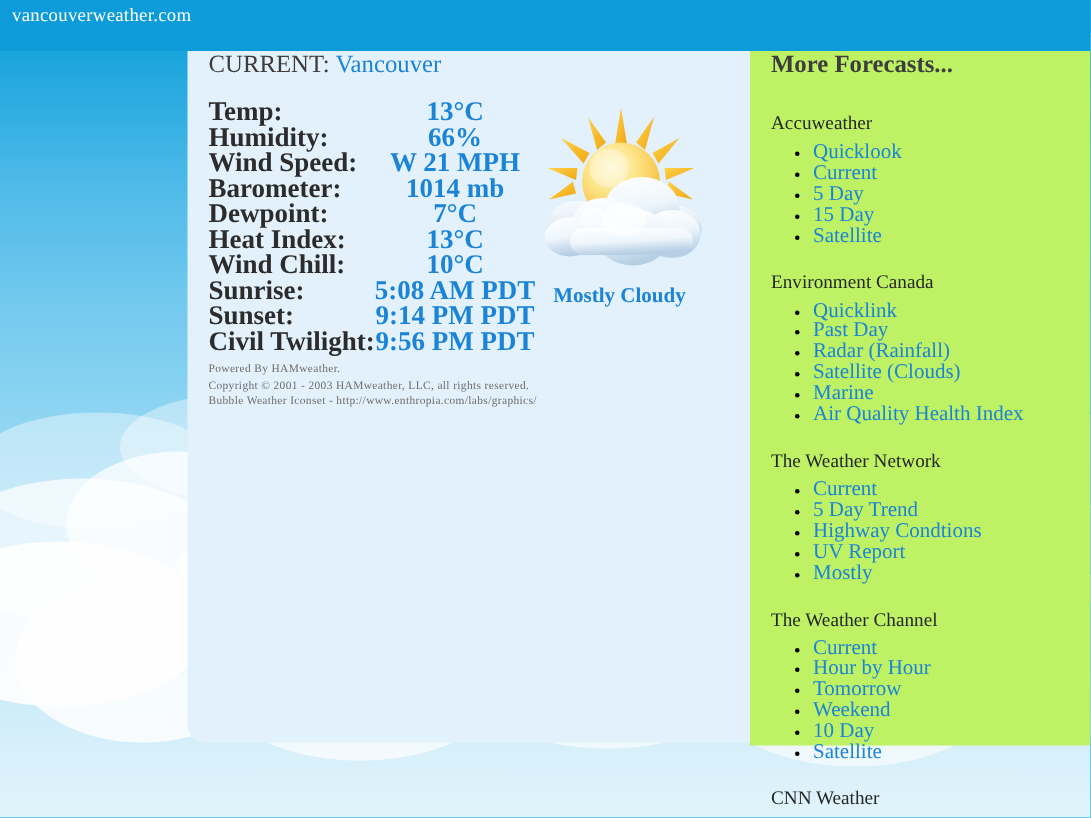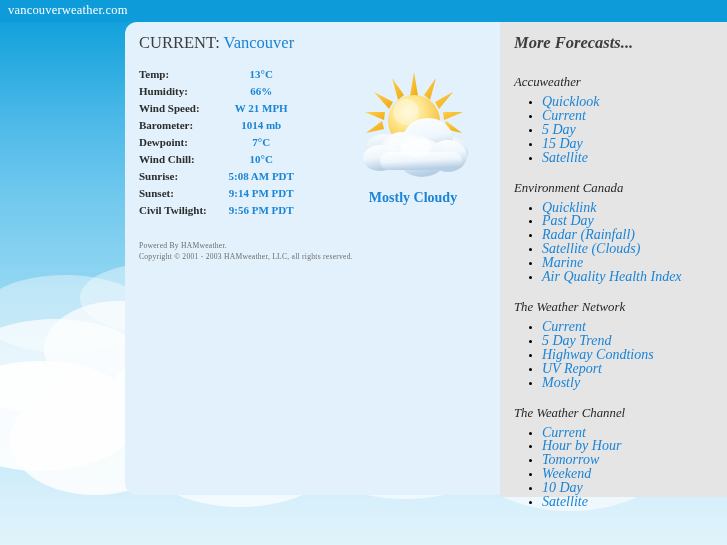--- a/index.html
+++ b/index.html
@@ -60,44 +60,43 @@
     height: 130px;
     background: linear-gradient(to bottom, rgba(255,255,255,0) 0%, rgba(255,255,255,0.32) 55%, rgba(255,255,255,0.50) 100%);
     z-index: 2;
   }
 
   
   #topbar {
     position: absolute;
     top: 0; left: 0;
     width: 727px;
-    height: 22px;
+    height: 34px;
     background: #0d9bd9;
     z-index: 6;
   }
   #sitename {
     position: absolute;
     left: 8px;
     top: 3px;
     font-size: 12.5px;
     color: #ffffff;
     letter-spacing: 0.2px;
     white-space: nowrap;
   }
 
   
   #rightpane {
     position: absolute;
     left: 500px;
     top: 22px;
     width: 227px;
     height: 475px;
-    background: #e5e5e5;
+    background: #bef264;
     z-index: 4;
-    font-style: italic;
   }
 
   
   #mainpanel {
     position: absolute;
     left: 125px;
     top: 22px;
     width: 375px;
     height: 473px;
     background: #e2f1fb;
@@ -117,21 +116,21 @@
   }
   #current-heading .lbl { color: #3d3d3d; }
   #current-heading .city { color: #1b84d6; }
 
   #obs-table {
     position: absolute;
     left: 14px;
     top: 44px;
     width: 162px;
     border-collapse: collapse;
-    font-size: 11px;
+    font-size: 18px;
   }
   #obs-table td {
     padding: 1px 0 1px 0;
     line-height: 15px;
     white-space: nowrap;
   }
   #obs-table td.k {
     color: #2c2c2c;
     font-weight: bold;
     text-align: left;
@@ -272,20 +271,21 @@
       </ul>
       <div class="provider">The Weather Channel</div>
       <ul class="linklist">
         <li><a href="#">Current</a></li>
         <li><a href="#">Hour by Hour</a></li>
         <li><a href="#">Tomorrow</a></li>
         <li><a href="#">Weekend</a></li>
         <li><a href="#">10 Day</a></li>
         <li><a href="#">Satellite</a></li>
       </ul>
+      <div class="provider provider-last">CNN Weather</div>
     </div>
 </div>
 
 <div id="mainpanel">
 
   <div id="current-heading">
     <span class="lbl">CURRENT:</span>
     <span class="city">Vancouver</span>
   </div>
 
@@ -303,20 +303,24 @@
           <td class="k">Wind Speed:</td>
           <td class="v">W 21 MPH</td>
         </tr>
         <tr>
           <td class="k">Barometer:</td>
           <td class="v">1014 mb</td>
         </tr>
         <tr>
           <td class="k">Dewpoint:</td>
           <td class="v">7°C</td>
+        </tr>
+        <tr>
+          <td class="k">Heat Index:</td>
+          <td class="v">13°C</td>
         </tr>
         <tr>
           <td class="k">Wind Chill:</td>
           <td class="v">10°C</td>
         </tr>
         <tr>
           <td class="k">Sunrise:</td>
           <td class="v">5:08 AM PDT</td>
         </tr>
         <tr>
@@ -386,18 +390,19 @@
         <ellipse cx="62" cy="76" rx="15" ry="11" fill="#ffffff" opacity="0.6"></ellipse>
         <ellipse cx="42" cy="75" rx="9" ry="7" fill="#ffffff" opacity="0.5"></ellipse>
       </g>
     </svg>
     <div id="condition">Mostly Cloudy</div>
   </div>
 
   <div id="credits">
     <div>Powered By HAMweather.</div>
     <div>Copyright © 2001 - 2003 HAMweather, LLC, all rights reserved.</div>
+    <div>Bubble Weather Iconset - http://www.enthropia.com/labs/graphics/</div>
   </div>
 </div>
 
 <div id="topbar">
   <div id="sitename">vancouverweather.com</div>
 </div>
 
 </body></html>

